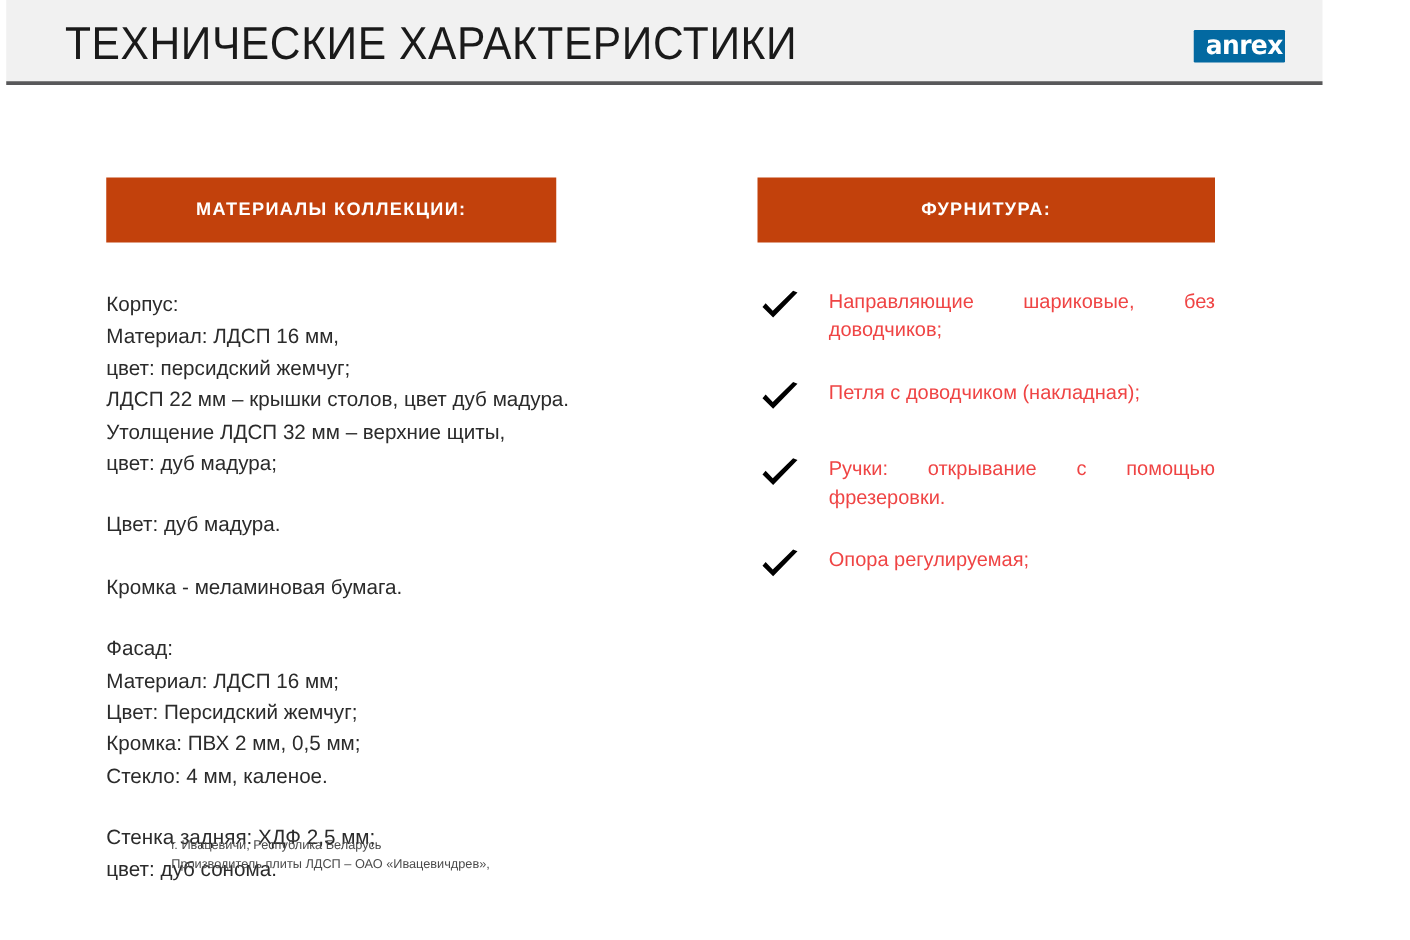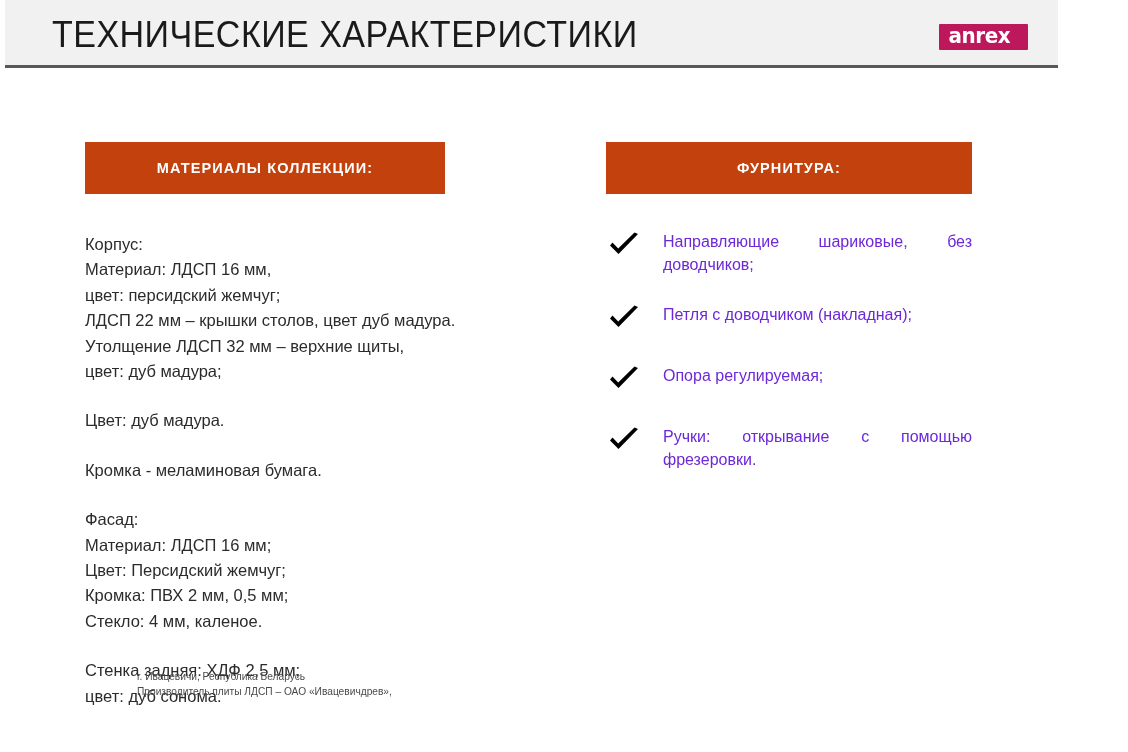--- a/index.html
+++ b/index.html
@@ -39,22 +39,22 @@
     font-weight: 400;
     color: #1a1a1a;
     transform: scaleX(0.92);
     transform-origin: left center;
     white-space: nowrap;
   }
   .brand-logo {
     position: absolute;
     right: 100px;
     top: 24px;
-    background: #be185d;
-    padding: 2px 16px 3px 8px;
+    background: #0369a1;
+    padding: 2px 0 3px 8px;
     border-radius: 1px;
     line-height: 1;
     margin-left: 28px;
   }
   .brand-logo-text {
     font-family: "DejaVu Sans", sans-serif;
     font-size: 21px;
     font-weight: 700;
     color: #ffffff;
     letter-spacing: -0.5px;
@@ -129,21 +129,21 @@
     left: 2px;
     top: 2px;
     width: 32px;
     height: 26px;
     color: #000000;
   }
   .check-icon svg { display: block; }
   .check-text {
     font-size: 16px;
     line-height: 23px;
-    color: #6d28d9;
+    color: #ef4444;
     text-align: justify;
     text-align-last: left;
     display: block;
   }
   .check-text.two-line { text-align: justify; }
 
   
   .footer {
     position: absolute;
     left: 85px;
@@ -258,30 +258,30 @@
         </span>
         <span class="check-text">Петля с доводчиком (накладная);</span>
       </li>
 
       <li class="check-item">
         <span class="check-icon">
           <svg width="32" height="26" viewBox="0 0 32 26" aria-hidden="true">
             <path d="M2 13.5 L10.5 22 L30 2 L26.5 0.5 L10.2 16.5 L4.5 10.5 Z" fill="currentColor"></path>
           </svg>
         </span>
+        <span class="check-text two-line">Ручки: открывание с помощью фрезеровки.</span>
+      </li>
+
+      <li class="check-item">
+        <span class="check-icon">
+          <svg width="32" height="26" viewBox="0 0 32 26" aria-hidden="true">
+            <path d="M2 13.5 L10.5 22 L30 2 L26.5 0.5 L10.2 16.5 L4.5 10.5 Z" fill="currentColor"></path>
+          </svg>
+        </span>
         <span class="check-text">Опора регулируемая;</span>
-      </li>
-
-      <li class="check-item">
-        <span class="check-icon">
-          <svg width="32" height="26" viewBox="0 0 32 26" aria-hidden="true">
-            <path d="M2 13.5 L10.5 22 L30 2 L26.5 0.5 L10.2 16.5 L4.5 10.5 Z" fill="currentColor"></path>
-          </svg>
-        </span>
-        <span class="check-text two-line">Ручки: открывание с помощью фрезеровки.</span>
       </li>
     </ul>
   </div>
 </div>
 
 <div class="footer">
   <div class="footer-note-2">
     <div>г. Ивацевичи, Республика Беларусь</div>
     <div>Производитель плиты ЛДСП – ОАО «Ивацевичдрев»,</div>
   </div>

